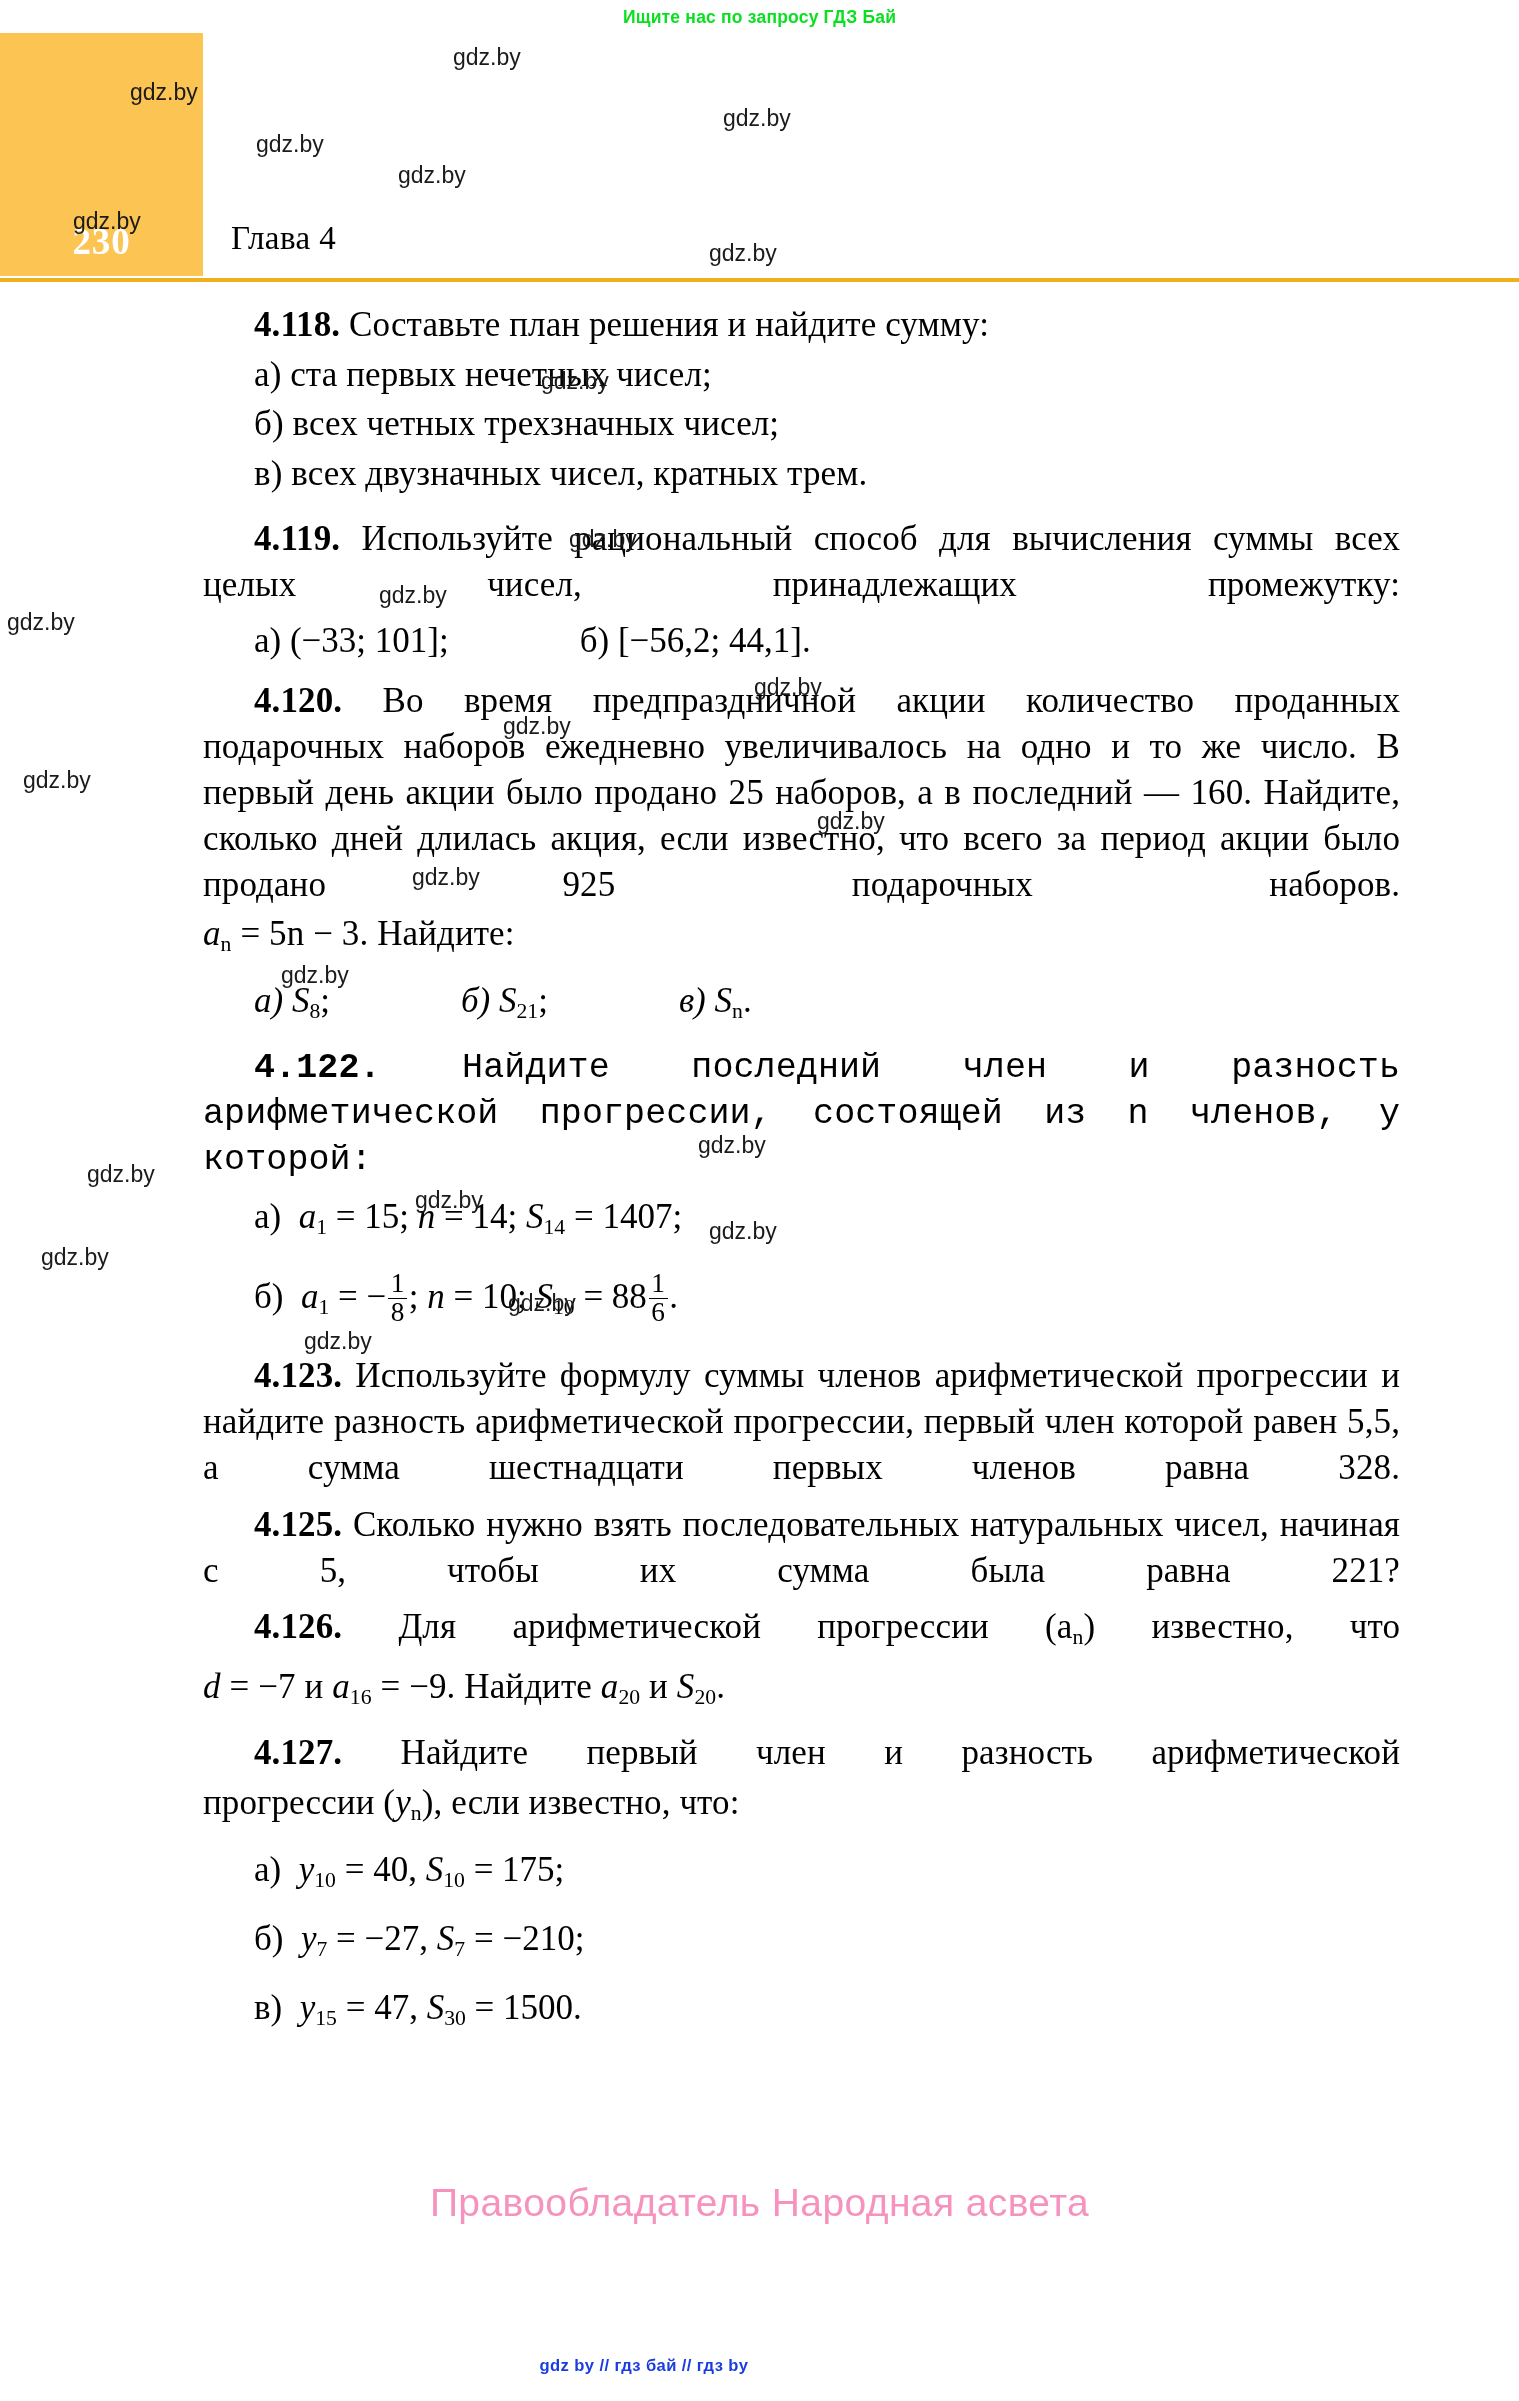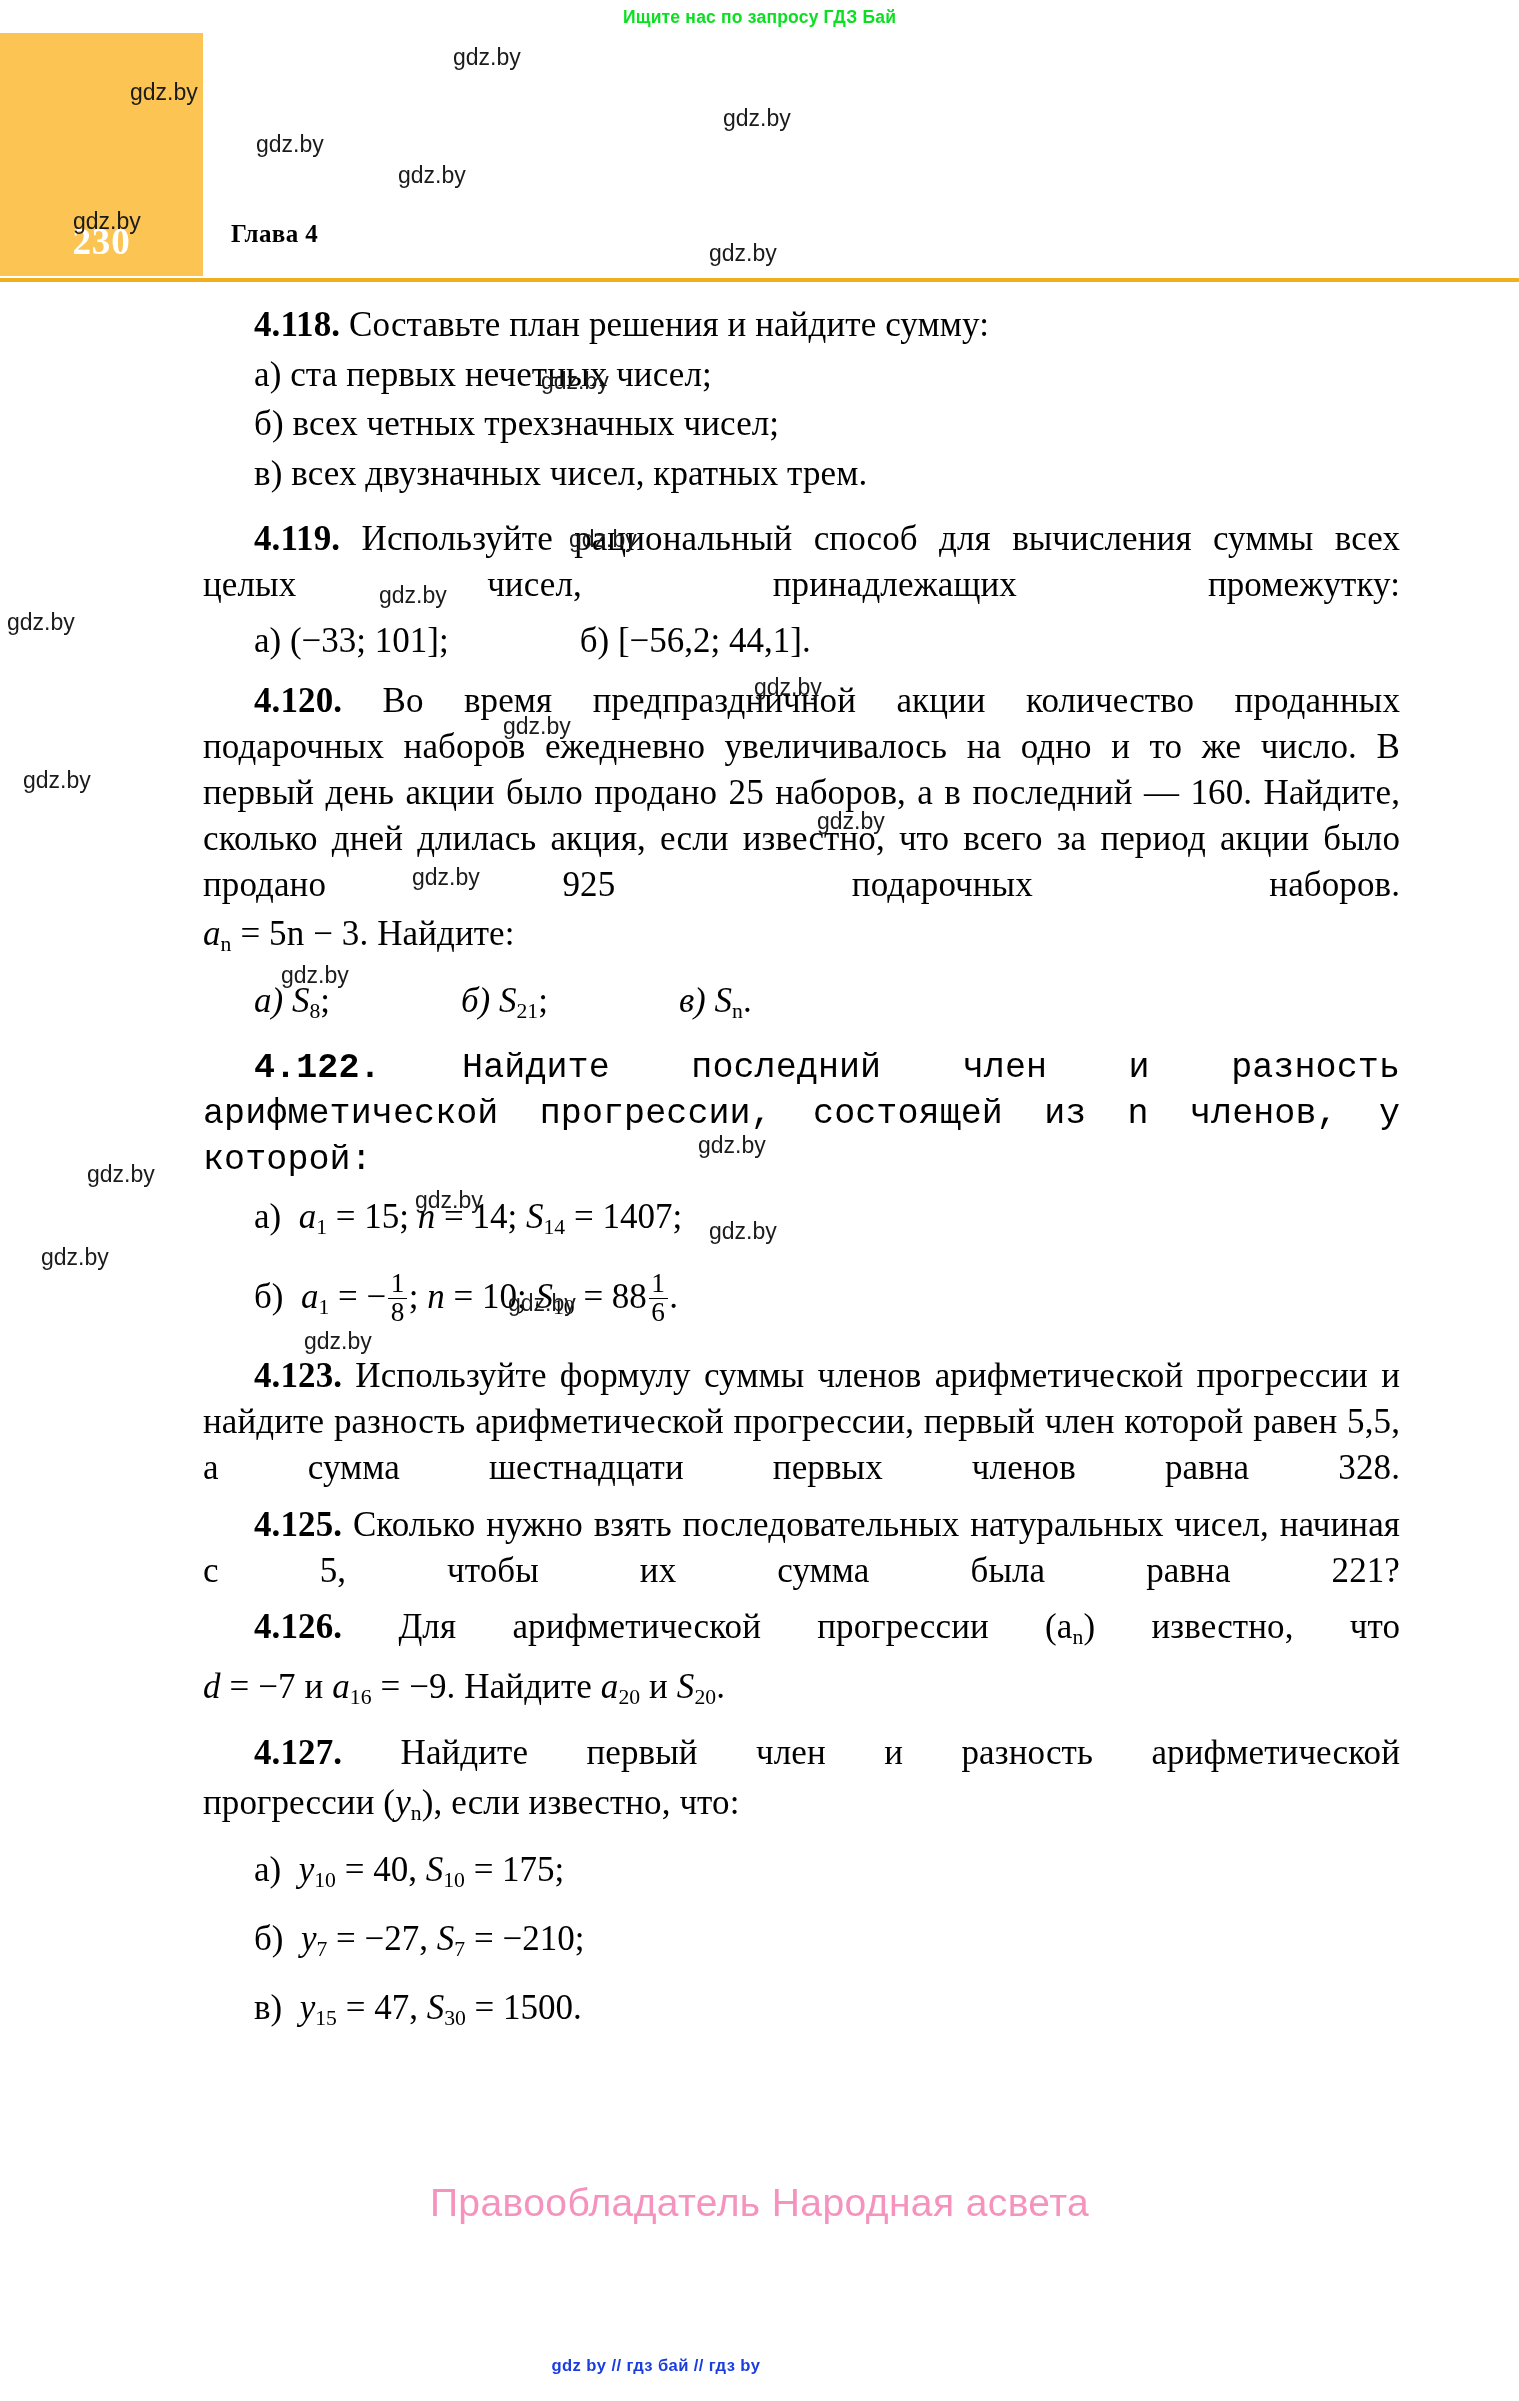--- a/index.html
+++ b/index.html
@@ -57,22 +57,22 @@
     font-family: "Liberation Serif", serif;
     font-weight: bold;
     font-size: 37px;
     letter-spacing: 0.9px;
   }
   .chapter-title {
     position: absolute;
     left: 231px;
     top: 187px;
     font-family: "Liberation Serif", serif;
-    font-weight: bold;
-    font-size: 25px;
+    font-weight: normal;
+    font-size: 33px;
     letter-spacing: 0.4px;
   }
   .header-rule {
     position: absolute;
     top: 278px;
     left: 0;
     width: 1519px;
     height: 4.4px;
     background: #f0b01e;
   }
@@ -141,21 +141,20 @@
     position: absolute;
     left: 0;
     top: 2356px;
     width: 1288px;
     text-align: center;
     font-family: "Liberation Sans", sans-serif;
     font-size: 16.6px;
     font-weight: bold;
     color: #1a3de0;
     letter-spacing: 0.4px;
-    padding-left: 12px;
   }
 
   
   .wm {
     position: absolute;
     font-family: "Liberation Sans", sans-serif;
     font-size: 23px;
     color: #1b1b1b;
     white-space: nowrap;
     pointer-events: none;

